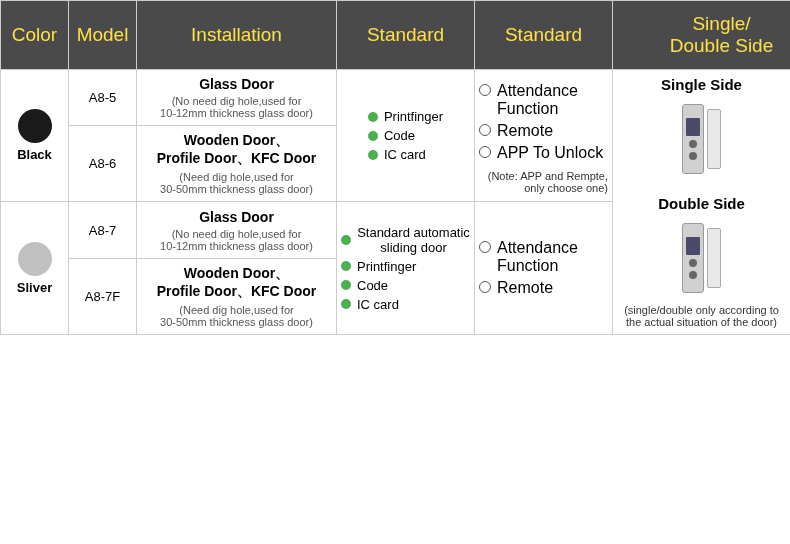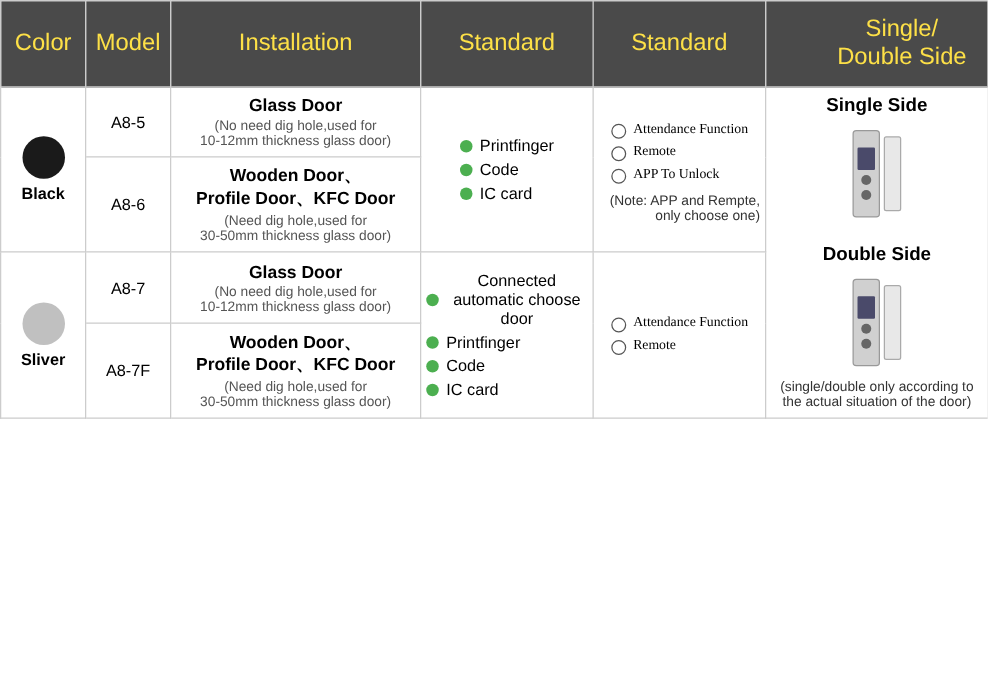--- a/index.html
+++ b/index.html
@@ -82,22 +82,21 @@
     .optional-list {
       list-style: none;
       text-align: left;
       display: inline-block;
     }
     .optional-list li {
       margin: 4px 0;
       display: flex;
       align-items: flex-start;
       gap: 6px;
-      font-size: 11px;
-      font-family: Liberation Serif, serif;
+      font-size: 16px;
     }
     .radio-circle {
       width: 12px;
       height: 12px;
       border-radius: 50%;
       border: 1.5px solid #555;
       flex-shrink: 0;
       margin-top: 2px;
     }
     .optional-note {
@@ -274,21 +273,21 @@
       <td>A8-7</td>
       <td>
         <div class="install-title">Glass Door</div>
         <div class="install-sub" style="white-space:pre-line;">(No need dig hole,used for
 10-12mm thickness glass door)</div>
       </td>
       <td rowspan="2" class="rowspan-cell">
         <ul class="standard-list">
           <li>
             <span class="dot"></span>
-            <span>Connected automatic choose door</span>
+            <span>Standard automatic sliding door</span>
           </li>
           <li>
             <span class="dot"></span>
             <span>Printfinger</span>
           </li>
           <li>
             <span class="dot"></span>
             <span>Code</span>
           </li>
           <li>

